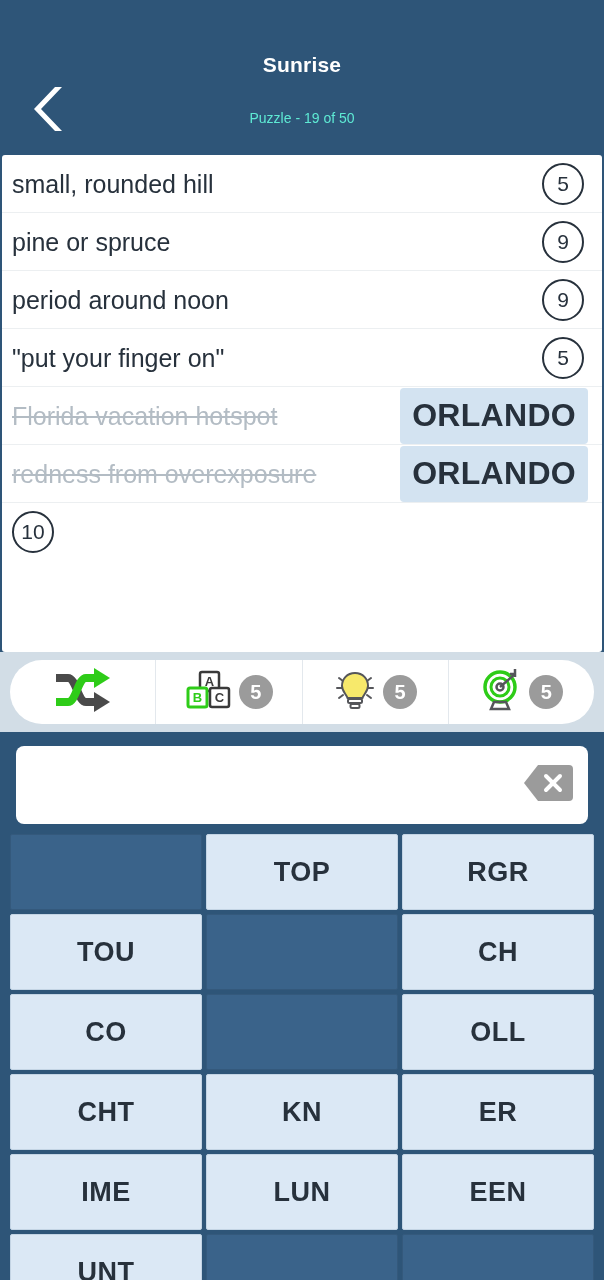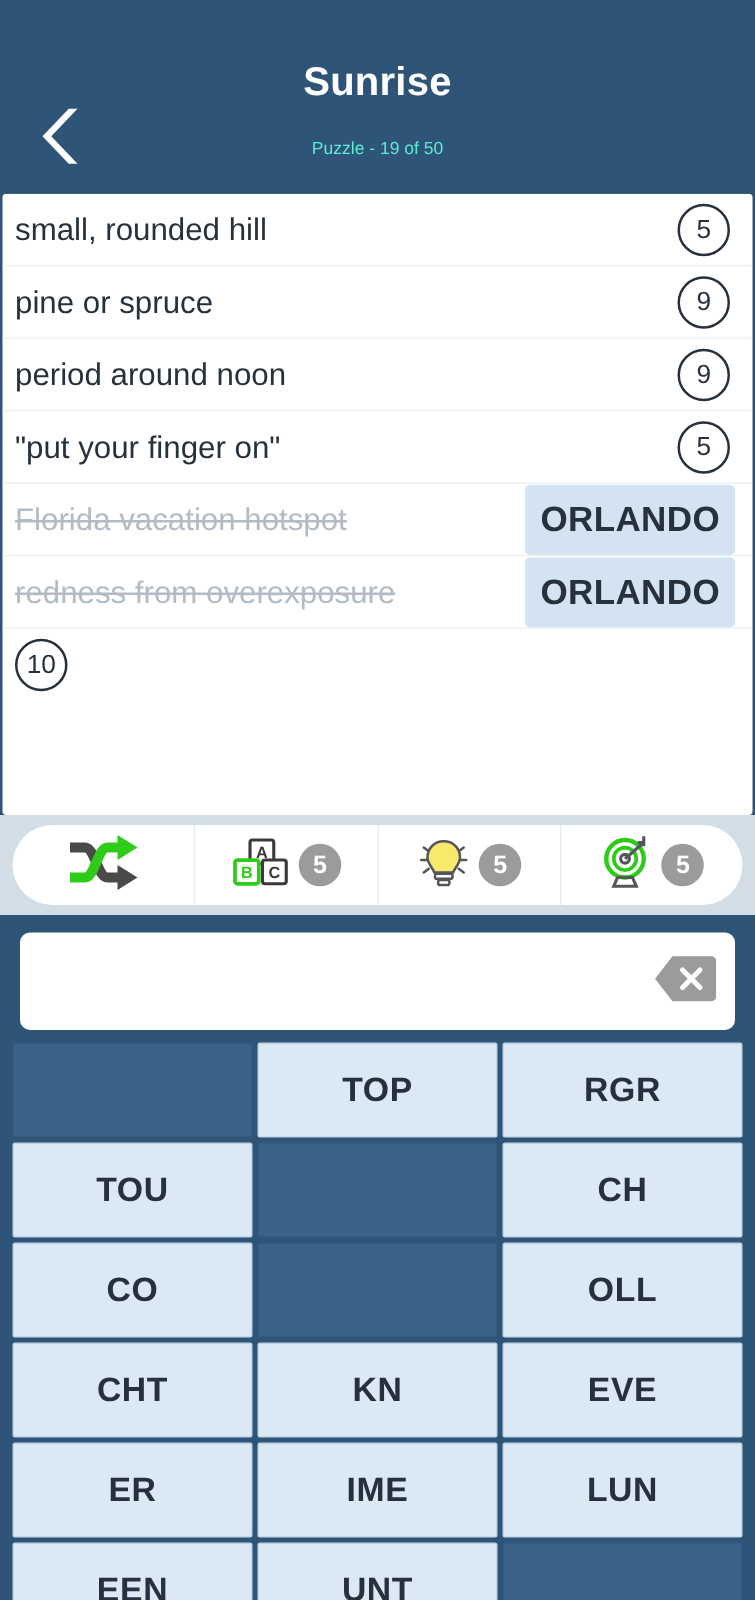--- a/index.html
+++ b/index.html
@@ -19,21 +19,21 @@
   }
   .back-btn {
     position: absolute; left: 18px; top: 78px;
     width: 62px; height: 62px;
     display: flex; align-items: center; justify-content: center;
     cursor: pointer;
   }
   .back-btn svg { display: block; }
   .header-titles { text-align: center; margin-top: 22px; }
   .header-title {
-    color: #ffffff; font-size: 32px; font-weight: bold;
+    color: #ffffff; font-size: 21px; font-weight: bold;
     letter-spacing: .2px; line-height: 40px;
   }
   .header-sub {
     color: #5eead4; font-size: 14px; line-height: 30px; margin-top: 18px;
   }
 
   
   .clues {
     background: #ffffff;
     margin: 0 2px;
@@ -70,21 +70,21 @@
     display: flex; align-items: center; justify-content: center;
     font-size: 21px; color: #27313c;
     margin-right: 4px;
   }
   .answer-chip {
     flex: 0 0 auto;
     min-width: 150px; height: 56px;
     background: #d3e3f1;
     border-radius: 4px;
     display: flex; align-items: center; justify-content: center;
-    font-size: 28px; font-weight: bold; color: #27313c;
+    font-size: 32px; font-weight: bold; color: #27313c;
     padding: 0 12px;
     letter-spacing: .3px;
   }
 
   
   .powerbar-wrap {
     background: #d2dde6;
     padding: 8px 10px;
     height: 80px;
   }
@@ -303,21 +303,20 @@
     <div class="tile filled">TOU</div>
 
     <div class="tile empty"></div>
     <div class="tile filled">CH</div>
     <div class="tile filled">CO</div>
     <div class="tile empty"></div>
 
     <div class="tile filled">OLL</div>
     <div class="tile filled">CHT</div>
     <div class="tile filled">KN</div>
-    <div class="tile filled">EVE</div>
 
     <div class="tile filled">ER</div>
     <div class="tile filled">IME</div>
     <div class="tile filled">LUN</div>
     <div class="tile filled">EEN</div>
 
     <div class="tile filled">UNT</div>
     <div class="tile empty"></div>
     <div class="tile empty"></div>
     <div class="tile empty"></div>

